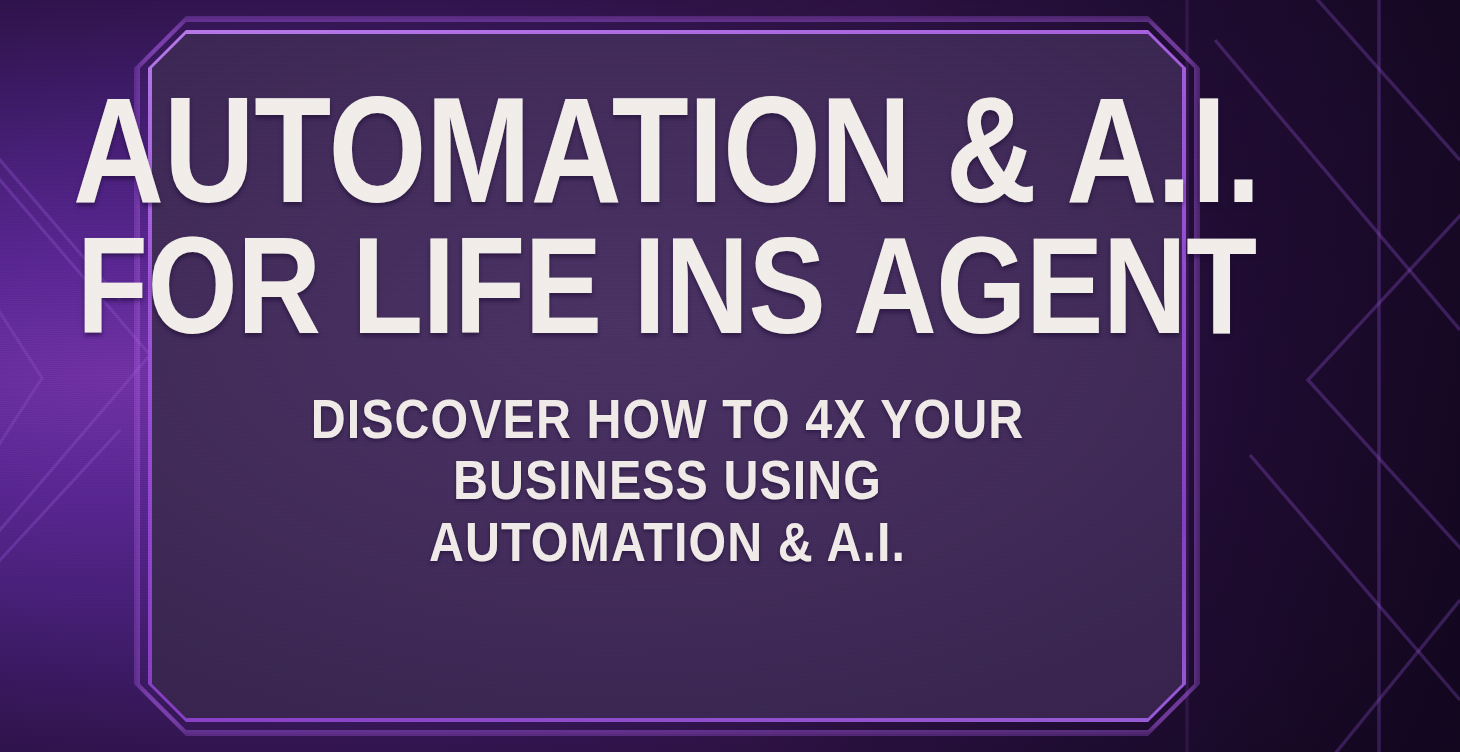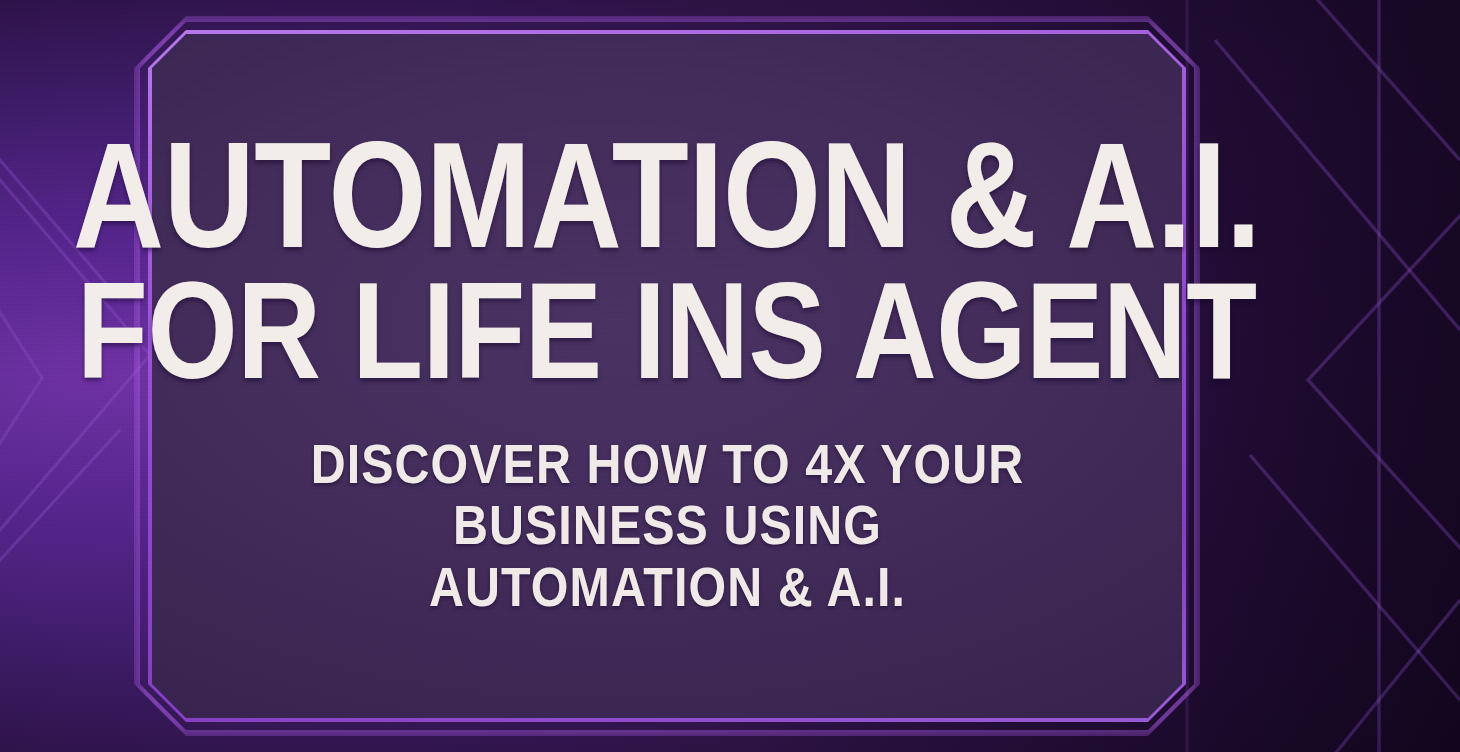--- a/index.html
+++ b/index.html
@@ -81,21 +81,21 @@
       38px calc(100% - 4px), calc(100% - 38px) calc(100% - 4px),
       calc(100% - 4px) calc(100% - 38px), calc(100% - 4px) 38px,
       calc(100% - 38px) 4px, 38px 4px);
   }
 
   
   .content {
     position:absolute; inset:0;
     display:flex; flex-direction:column;
     align-items:center; justify-content:flex-start;
-    padding-top:96px;
+    padding-top:51px;
   }
 
   .headline {
     color:#f1ece8;
     font-family:"Liberation Sans Narrow","Liberation Sans", sans-serif;
     font-weight:700;
     font-size:150px;
     line-height:0.93;
     letter-spacing:-0.5px;
     text-align:center;

